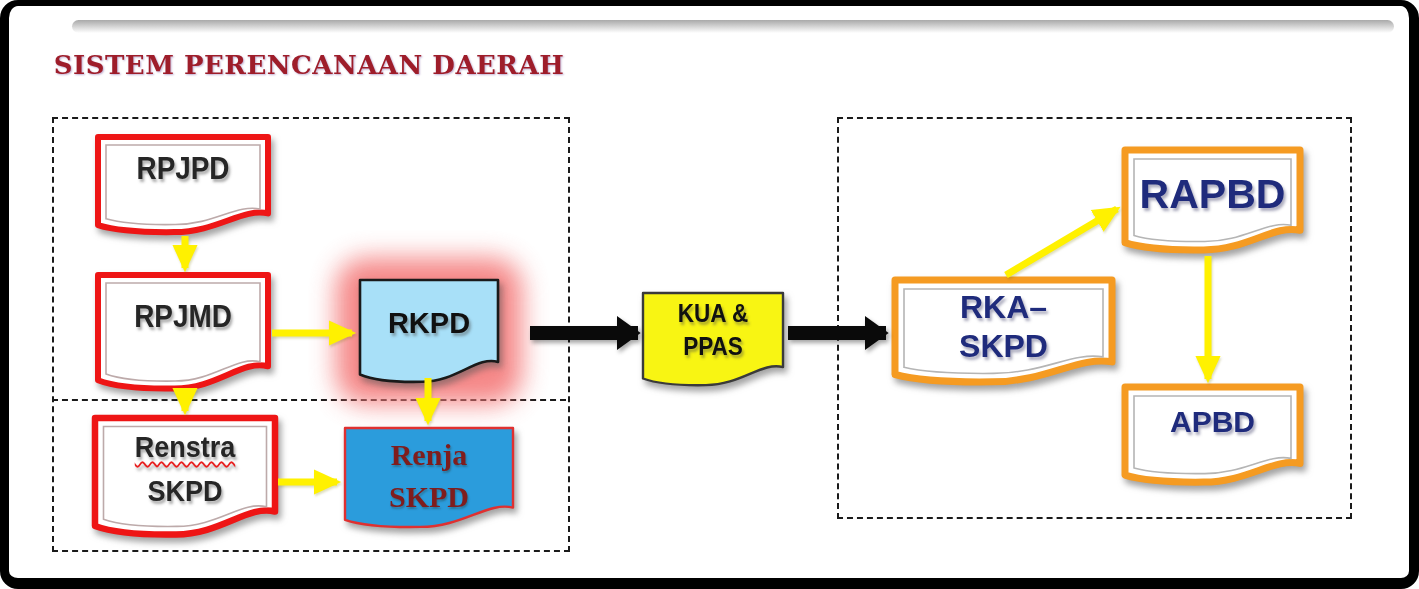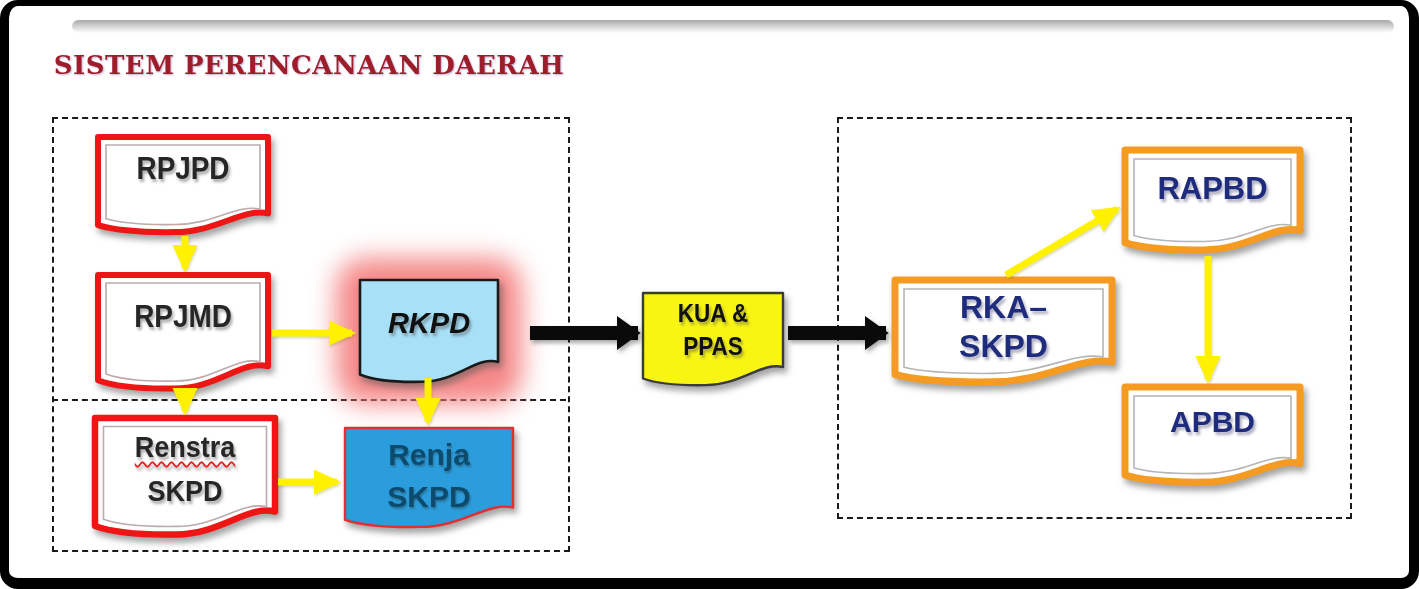--- a/index.html
+++ b/index.html
@@ -15,21 +15,21 @@
   .dashbox{position:absolute;border:2.6px dashed #1a1a1a;z-index:2;}
   .dashline{position:absolute;border-top:2.6px dashed #1a1a1a;height:0;z-index:3;}
   .glow{position:absolute;left:336px;top:258px;width:186px;height:146px;background:#f47a7a;
         border-radius:30px;filter:blur(13px);opacity:.9;z-index:4;}
   svg.doc{position:absolute;overflow:visible;z-index:6;
           filter:drop-shadow(3px 5px 3px rgba(90,90,90,.55));}
   .lbl{position:absolute;text-align:center;font-weight:bold;color:#262626;z-index:8;
        text-shadow:2px 3px 3px rgba(70,70,70,.45);white-space:nowrap;}
   .cond{transform:scaleX(.9);}
   .navy{color:#1f2b7c;text-shadow:2px 3px 3px rgba(70,70,110,.45);}
-  .serifed{font-family:Liberation Sans, sans-serif;color:#0c4a6e;
+  .serifed{font-family:Liberation Serif, serif;color:#7f1d1d;
            text-shadow:1px 2px 2px rgba(40,60,60,.4);}
   .squiggle{text-decoration:underline;text-decoration-style:wavy;text-decoration-color:#e82020;
             text-decoration-thickness:2px;text-underline-offset:4px;}
   svg.arrows{position:absolute;left:0;top:0;z-index:10;pointer-events:none;}
   .blackarrow{filter:drop-shadow(2px 3px 2px rgba(0,0,0,.35));}
   .yellowarrow{filter:drop-shadow(1px 2px 1px rgba(120,120,0,.25));}
 </style>
 </head>
 <body>
 
@@ -98,34 +98,34 @@
         <path d="M0,0 L157,0 L157,62.4 C133.4,57.6 109.9,77.6 70.7,77.6 C40.8,78.0 15.7,76.4 0,72.0 Z" transform="translate(9,9)" fill="none" stroke="#b5b5b5" stroke-width="1.6"></path>
       </g>
     </svg>
 
   <div class="lbl cond" style="left:98px;top:151px;width:170px;font-size:31px;">RPJPD</div>
   <div class="lbl cond" style="left:98px;top:299px;width:170px;font-size:31px;">RPJMD</div>
   <div class="lbl cond" style="left:95px;top:425px;width:180px;font-size:30px;line-height:44px;">
     <span class="squiggle">Renstra</span><br>
     <span>SKPD</span>
   </div>
-  <div class="lbl" style="left:360px;top:307px;width:138px;font-size:29px;font-weight:800;color:#101010;font-style:italic;">RKPD</div>
+  <div class="lbl" style="left:360px;top:307px;width:138px;font-size:29px;font-weight:800;color:#101010;">RKPD</div>
   <div class="lbl serifed" style="left:345px;top:434px;width:168px;font-size:30px;line-height:42px;">
     <span>Renja</span><br>
     <span>SKPD</span>
   </div>
   <div class="lbl cond" style="left:643px;top:297px;width:140px;font-size:25px;line-height:33px;font-weight:800;color:#101010;">
     <span>KUA &amp;</span><br>
     <span>PPAS</span>
   </div>
   <div class="lbl navy" style="left:895px;top:288px;width:217px;font-size:32px;line-height:39px;">
     <span>RKA–</span><br>
     <span>SKPD</span>
   </div>
-  <div class="lbl navy" style="left:1125px;top:171px;width:175px;font-size:31px;">RAPBD</div>
+  <div class="lbl navy" style="left:1125px;top:171px;width:175px;font-size:41px;">RAPBD</div>
   <div class="lbl navy" style="left:1125px;top:405px;width:175px;font-size:30px;">APBD</div>
 
   <svg class="arrows" width="1419" height="589" viewBox="0 0 1419 589">
     <defs>
       <marker id="yh" viewBox="0 0 4 4" refX="3.3" refY="2" markerWidth="4" markerHeight="4" orient="auto" markerUnits="strokeWidth">
         <path d="M0,0.2 L3.9,2 L0,3.8 Z" fill="#fff100"></path>
       </marker>
       <marker id="bh" viewBox="0 0 2 2.6" refX="1.6" refY="1.3" markerWidth="1.9" markerHeight="2.7" orient="auto" markerUnits="strokeWidth">
         <path d="M0,0 L1.8,1.3 L0,2.6 Z" fill="#0a0a0a"></path>
       </marker>

